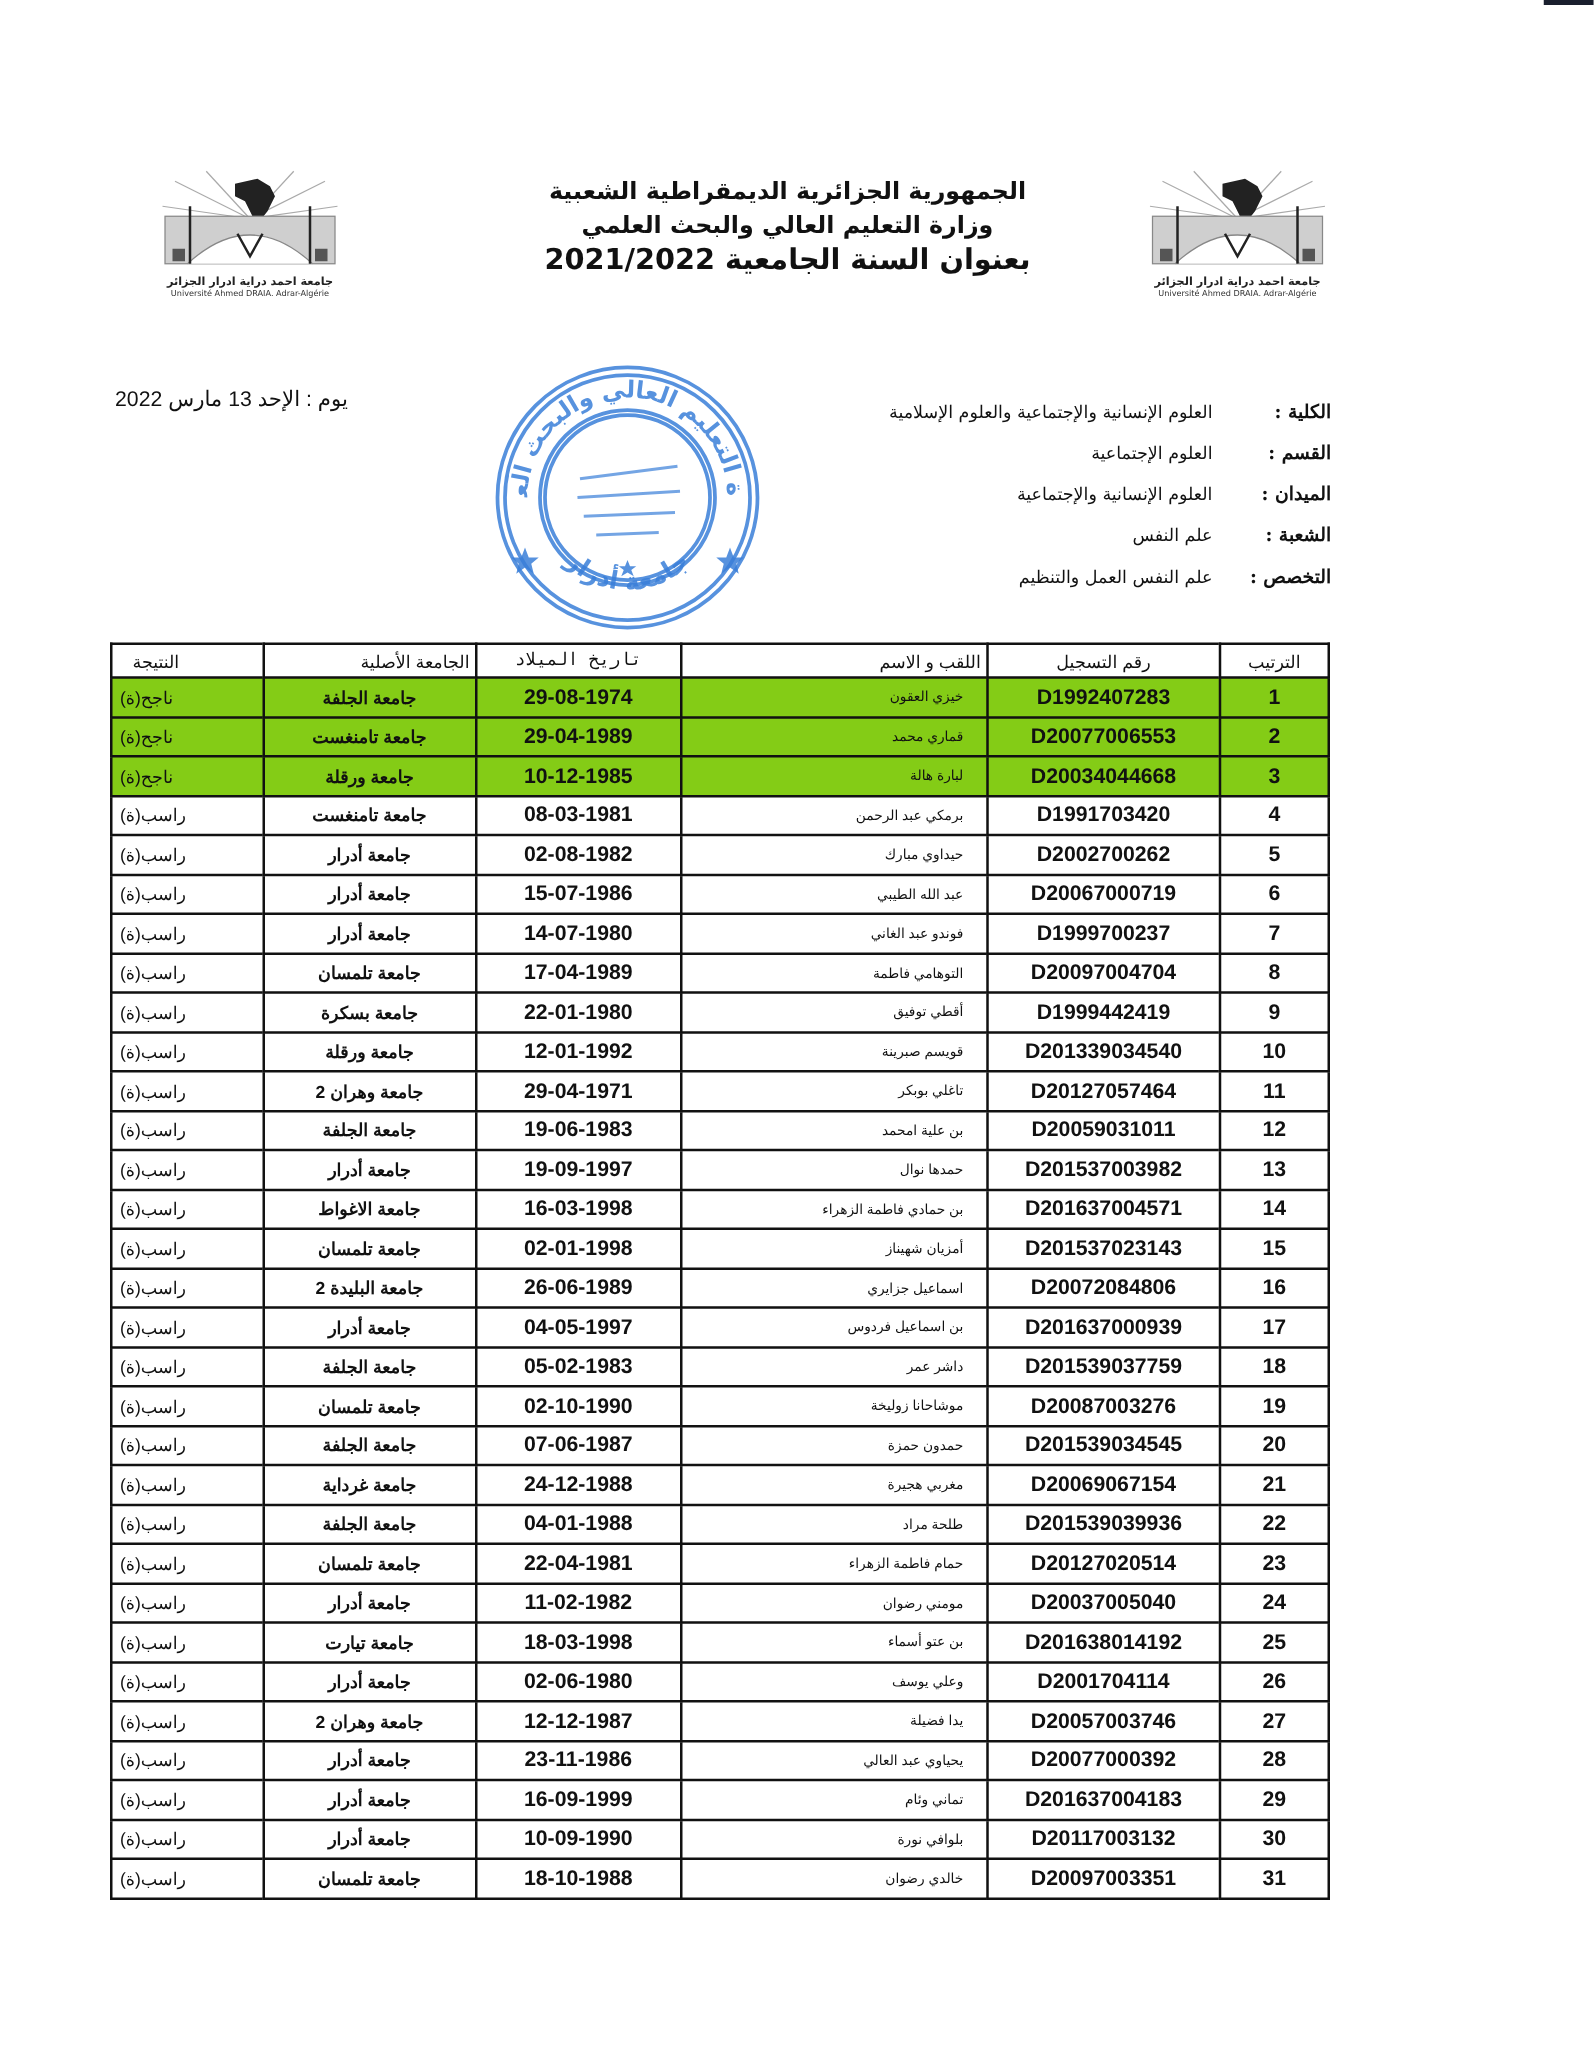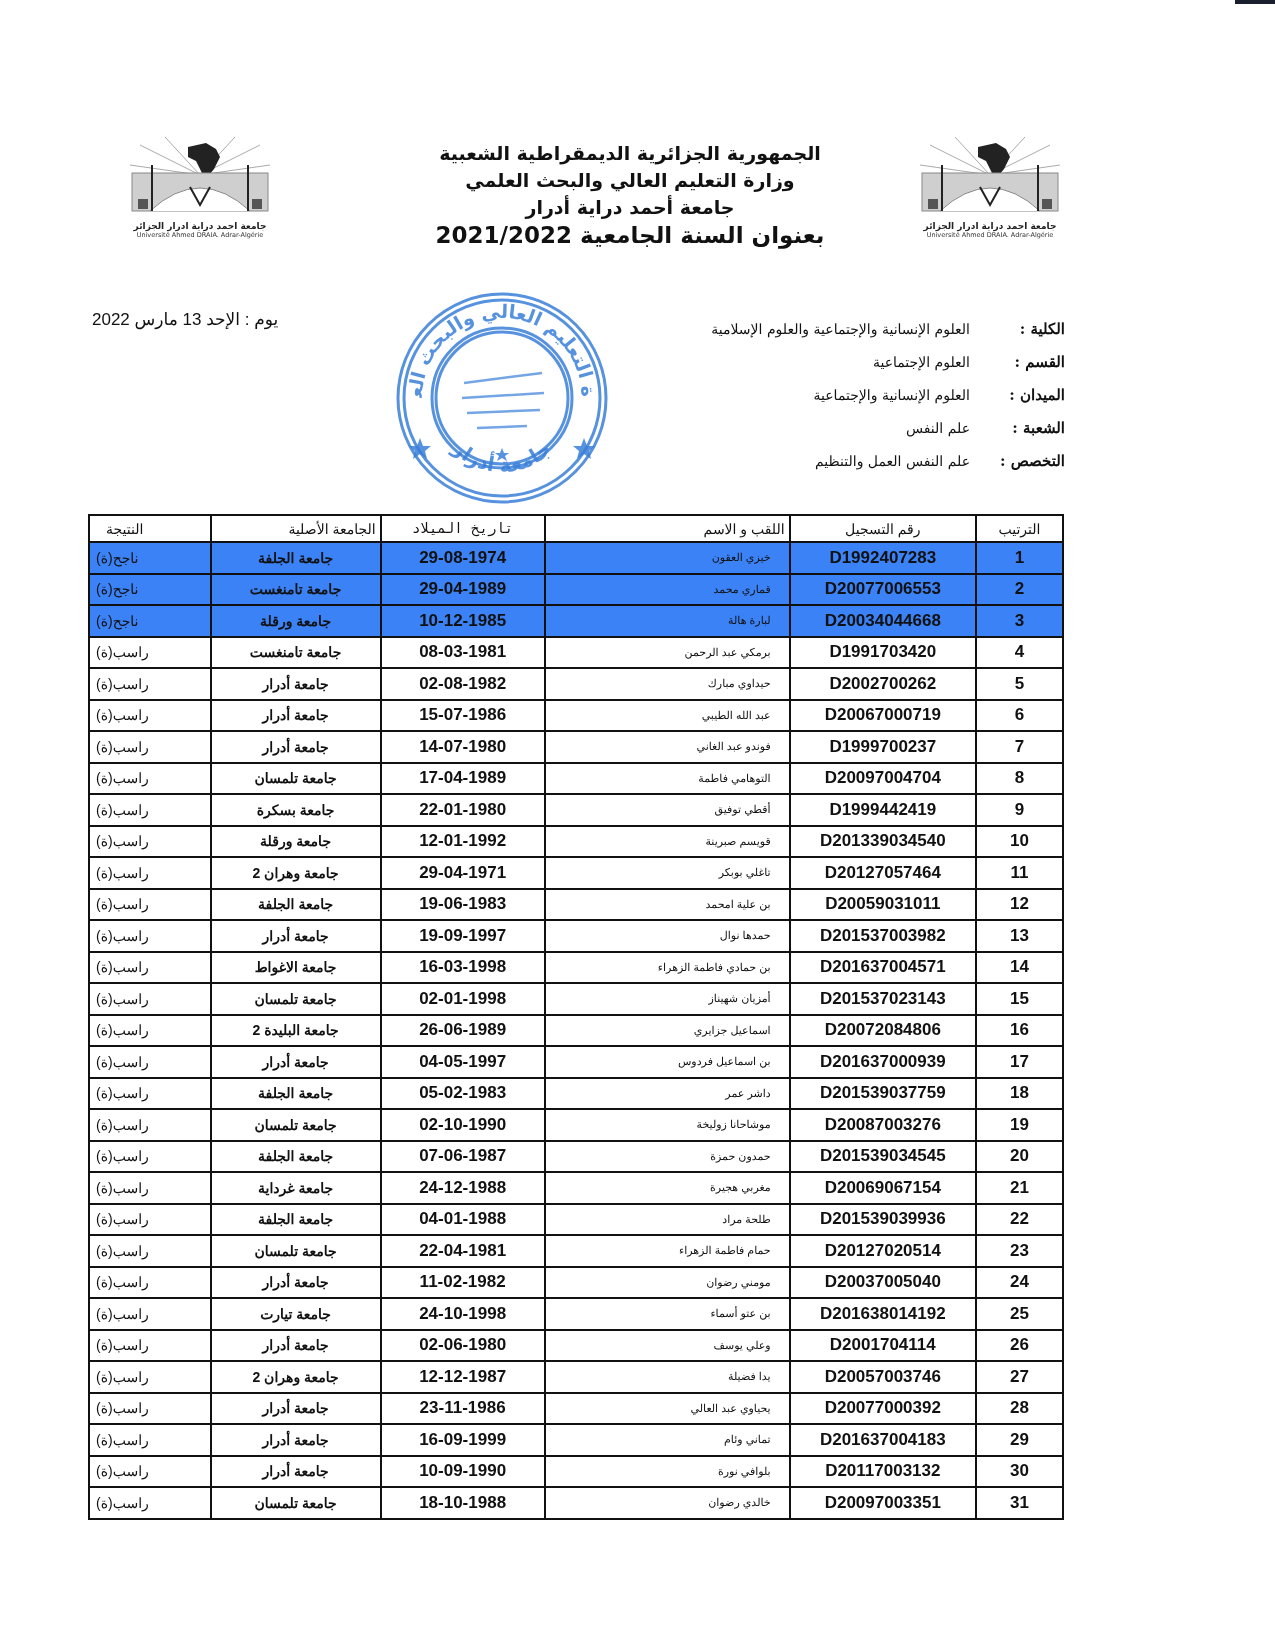--- a/index.html
+++ b/index.html
@@ -32,21 +32,21 @@
   .meta-value { font-size: 14px; }
 
   .results { position: absolute; left: 88px; top: 514px; width: 976px; border-collapse: collapse; direction: rtl; border: 2px solid #111; }
   .results th, .results td { border: 2px solid #111; height: 31.5px; font-family: "Liberation Sans", sans-serif; }
   .results th { font-weight: normal; font-size: 14px; height: 27px; text-align: center; }
   .results td { font-size: 17px; font-weight: bold; text-align: center; }
   .results td.name { text-align: right; font-weight: normal; font-size: 11px; padding-right: 18px; }
   .results td.rank { font-size: 17px; }
   .results td.res { font-weight: normal; font-size: 14px; text-align: left; padding-left: 6px; }
   .results td.uni { font-size: 14px; }
-  .results tr.passed td { background: #3b82f6; }
+  .results tr.passed td { background: #84cc16; }
   .results th:nth-child(1) { width: 86px; }
   .results th:nth-child(2) { width: 184px; }
   .results th:nth-child(3) { width: 242px; }
   .results th:nth-child(4) { width: 162px; font-family: Liberation Mono, monospace; }
   .results th:nth-child(5) { width: 168px; }
   .results th:nth-child(6) { width: 120px; }
   .results th.res-h { text-align: left; padding-left: 16px; }
 </style>
 </head>
 <body>
@@ -95,21 +95,20 @@
     <rect x="28" y="64" width="10" height="10" fill="#555"></rect>
     <rect x="142" y="64" width="10" height="10" fill="#555"></rect>
   </svg>
   <div class="cap-ar">جامعة احمد دراية ادرار الجزائر</div>
   <div class="cap-fr">Université Ahmed DRAIA. Adrar-Algérie</div>
 </div>
 
 <div class="header">
   <div class="l1">الجمهورية الجزائرية الديمقراطية الشعبية</div>
   <div class="l2">وزارة التعليم العالي والبحث العلمي</div>
-  <div class="l3">جامعة أحمد دراية أدرار</div>
   <div class="l5">بعنوان السنة الجامعية 2021/2022</div>
 </div>
 
 <div class="date-line">يوم : الإحد 13 مارس 2022</div>
 
 <div class="stamp">
   <svg viewBox="0 0 220 220" width="220" height="220">
     <defs>
       <path id="arcTop" d="M30 110 A80 80 0 0 1 190 110"></path>
       <path id="arcBot" d="M50 150 A70 70 0 0 0 170 150"></path>
@@ -364,21 +363,21 @@
         <td>D20037005040</td>
         <td class="name">مومني رضوان</td>
         <td>11-02-1982</td>
         <td class="uni">جامعة أدرار</td>
         <td class="res">راسب(ة)</td>
       </tr>
       <tr>
         <td class="rank">25</td>
         <td>D201638014192</td>
         <td class="name">بن عتو أسماء</td>
-        <td>24-10-1998</td>
+        <td>18-03-1998</td>
         <td class="uni">جامعة تيارت</td>
         <td class="res">راسب(ة)</td>
       </tr>
       <tr>
         <td class="rank">26</td>
         <td>D2001704114</td>
         <td class="name">وعلي يوسف</td>
         <td>02-06-1980</td>
         <td class="uni">جامعة أدرار</td>
         <td class="res">راسب(ة)</td>

